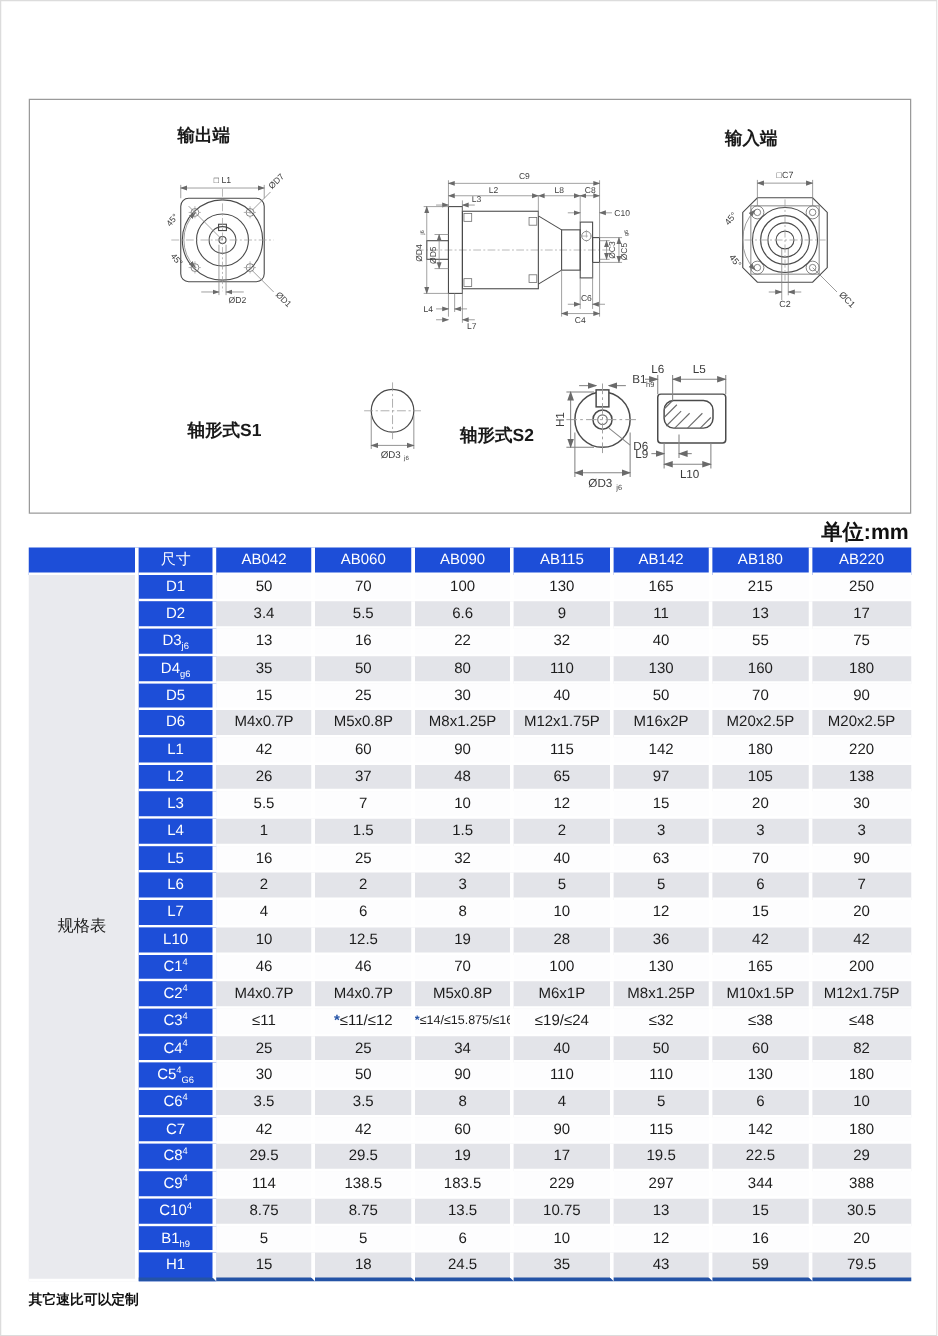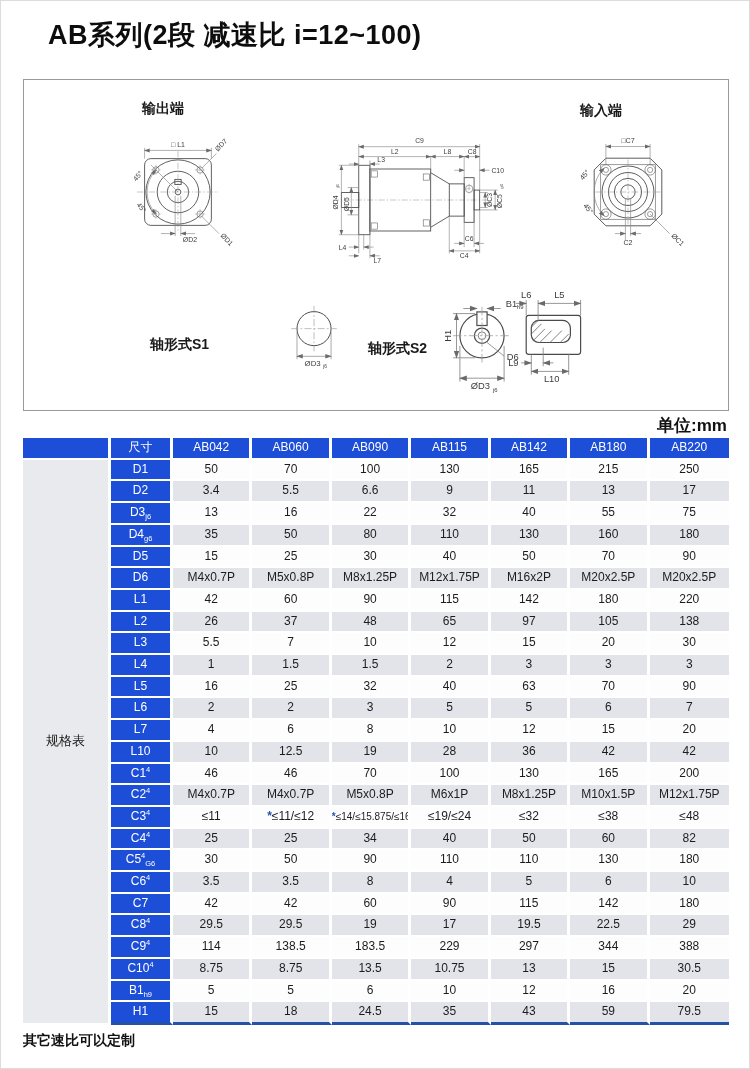--- a/index.html
+++ b/index.html
@@ -9,21 +9,21 @@
   .title{position:absolute;left:47px;top:16px;font-size:27px;font-weight:700;
          color:#0d0d0d;letter-spacing:.5px;white-space:nowrap;}
   .diagram{position:absolute;left:22px;top:78px;width:706px;height:332px;
            border:1px solid #9a9a9a;box-sizing:border-box;background:#fff;}
   .view-label{position:absolute;font-size:14px;font-weight:600;color:#1a1a1a;white-space:nowrap;}
   .lab-output{left:118px;top:20px;}
   .lab-input{left:556px;top:22px;}
   .lab-s1{left:126px;top:256px;}
   .lab-s2{left:344px;top:260px;}
   .unit-label{position:absolute;right:22px;top:413px;font-size:17px;font-weight:600;color:#111;}
-  .footer-note{position:absolute;left:22px;top:1031px;font-size:14px;font-weight:700;color:#111;}
+  .footer-note{position:absolute;left:22px;top:1031px;font-size:11px;font-weight:700;color:#111;}
 
   
   .spec-table{position:absolute;left:22px;top:437px;width:706px;
               border-collapse:separate;border-spacing:0;table-layout:fixed;}
   .spec-table td{padding:0;margin:0;text-align:center;vertical-align:middle;
                  font-size:12px;color:#1c1c1c;height:19.7px;line-height:19.7px;
                  border-bottom:2px solid #fff;border-right:3px solid #fff;
                  overflow:hidden;white-space:nowrap;}
   .spec-table td:last-child{border-right:0;}
   .spec-table td.blue{background:#1d4ed8;color:#fff;font-size:12px;}
@@ -46,21 +46,20 @@
            fill:#3c3c3c;text-anchor:middle;}
   svg text.sm{font-size:7px;}
   svg text.as{text-anchor:start;}
   svg text.ae{text-anchor:end;}
 </style>
 </head>
 <body>
 
 <div class="page">
 
-  <div class="title">AB系列(2段 减速比 i=12~100)</div>
 
   <div class="diagram">
     <div class="view-label lab-output">输出端</div>
     <div class="view-label lab-input">输入端</div>
     <div class="view-label lab-s1">轴形式S1</div>
     <div class="view-label lab-s2">轴形式S2</div>
 
     <svg width="704" height="330" viewBox="0 0 704 330">
       <defs>
         <marker id="ar" viewBox="0 0 10 10" refX="9" refY="5" markerWidth="9" markerHeight="9" orient="auto-start-reverse">

